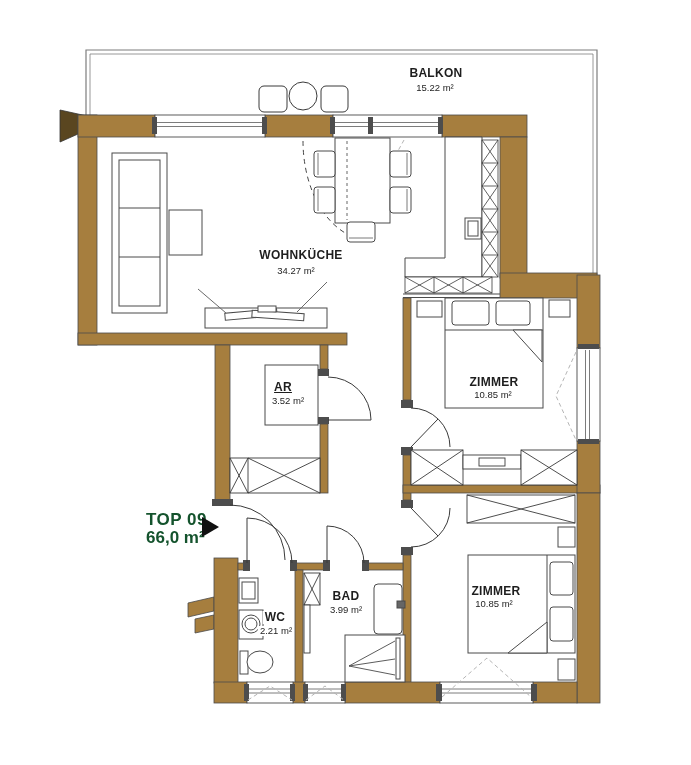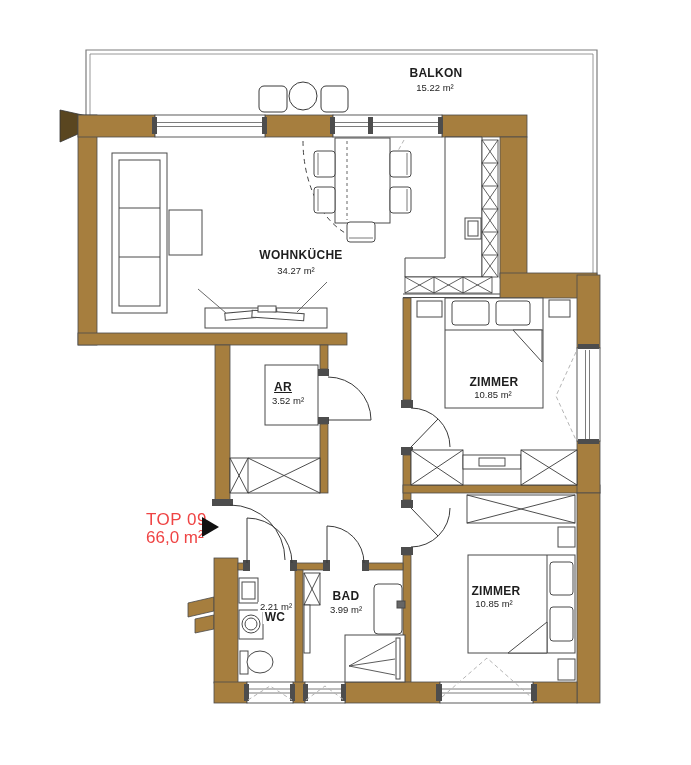--- a/index.html
+++ b/index.html
@@ -4,38 +4,38 @@
 <style>
   :root { --wall: #A67E3E; }
   html,body { margin:0; padding:0; background:#ffffff; }
   #stage { position:relative; width:691px; height:765px; background:#fff;
            font-family:"Liberation Sans", sans-serif; overflow:hidden; }
   #plan-svg { position:absolute; left:0; top:0; }
   .lbl { position:absolute; transform:translateX(-50%); white-space:nowrap;
          color:#1e1e1e; background:#fff; padding:0 2px; line-height:1.05; text-align:center; }
   .name { font-size:12px; font-weight:bold; letter-spacing:0.3px; }
   .area { font-size:9.5px; }
-  .unit-line { position:absolute; white-space:nowrap; color:#ef4444; background:transparent; }
+  .unit-line { position:absolute; white-space:nowrap; color:#14532d; background:transparent;font-weight:bold; }
   #unit-label { left:146px; top:510px; font-size:17px; letter-spacing:0.5px; }
   #unit-area  { left:146px; top:528px; font-size:17px; }
   #unit-arrow { position:absolute; left:202px; top:517px; width:0; height:0;
                 border-top:10px solid transparent; border-bottom:10px solid transparent;
                 border-left:17px solid #111; }
   #lbl-balkon-name { left:436px; top:67px; }
   #lbl-balkon-area { left:435px; top:83px; }
   #lbl-wohn-name { left:301px; top:249px; }
   #lbl-wohn-area { left:296px; top:266px;text-align:right; }
   #lbl-ar-name   { left:283px; top:381px;text-decoration:underline; }
   #lbl-ar-area   { left:288px; top:396px; }
   #lbl-z1-name   { left:494px; top:376px; }
   #lbl-z1-area   { left:493px; top:390px; }
   #lbl-z2-name   { left:496px; top:585px; }
   #lbl-z2-area   { left:494px; top:599px; }
   #lbl-wc-name   { left:275px; top:611px; }
-  #lbl-wc-area   { left:276px; top:602px; }
+  #lbl-wc-area   { left:276px; top:626px; }
   #lbl-bad-name  { left:346px; top:590px; }
   #lbl-bad-area  { left:346px; top:605px; }
 </style>
 </head>
 <body>
 
 <div id="stage">
 
 <svg id="plan-svg" width="691" height="765" viewBox="0 0 691 765">
 

